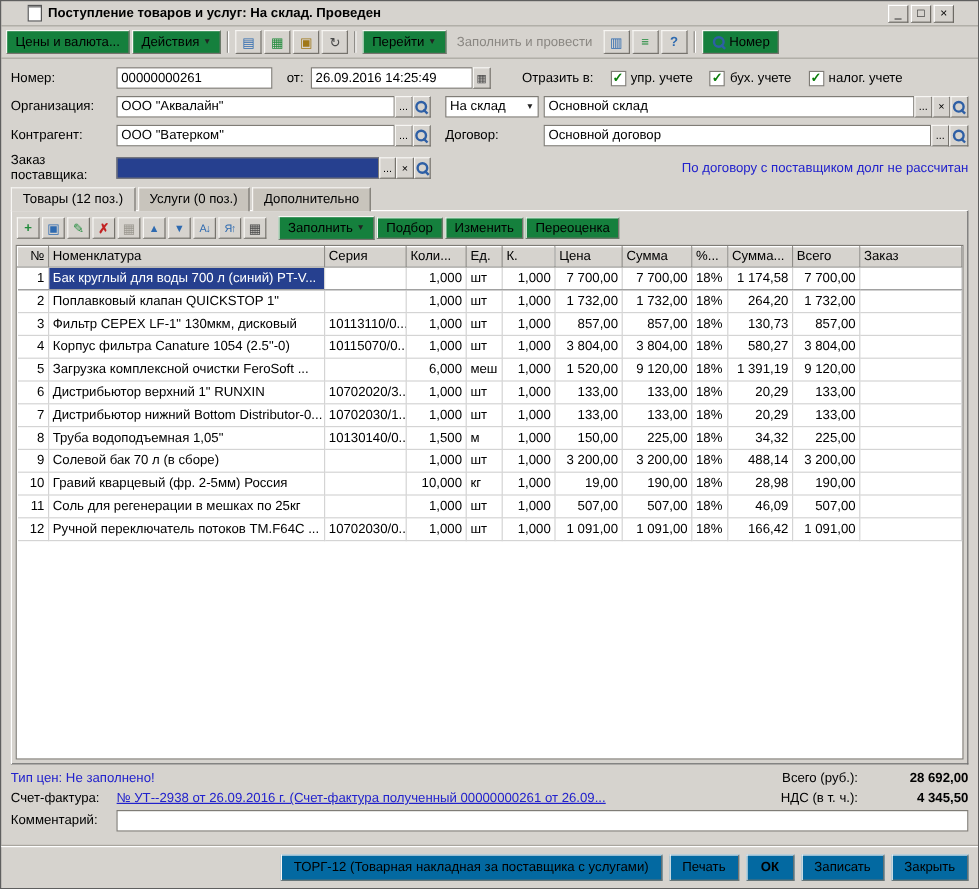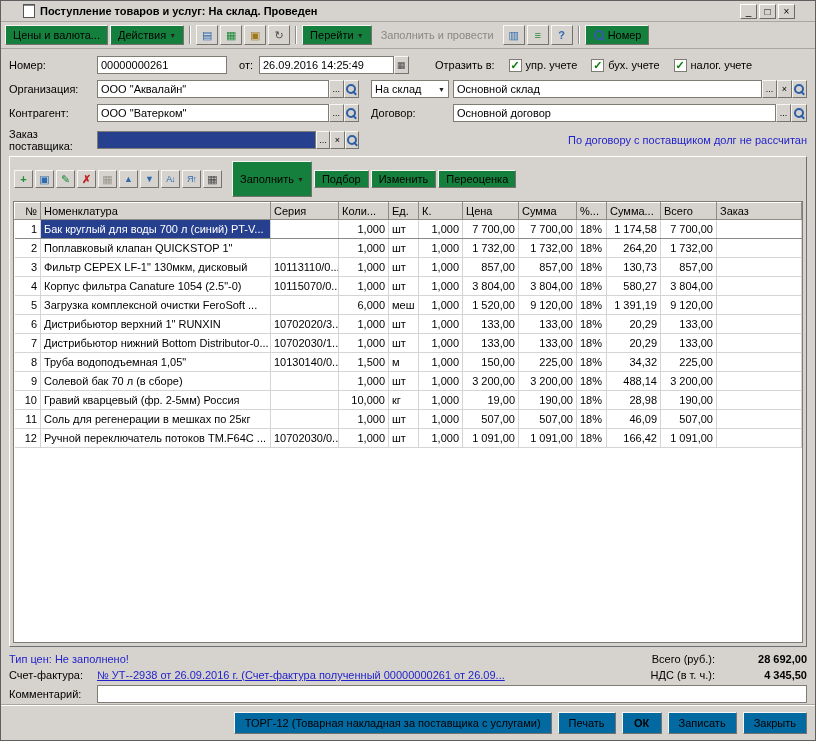--- a/index.html
+++ b/index.html
@@ -65,21 +65,21 @@
   thead th { background:#d6d3ce; border:1px solid; border-color:#fff #8f8d88 #8f8d88 #fff; font-weight:normal;
              text-align:left; padding:2px 3px; height:17px; white-space:nowrap; overflow:hidden; }
   tbody td { border-right:1px solid #d4d4d4; border-bottom:1px solid #d4d4d4; padding:2px 3px; height:19px;
              white-space:nowrap; overflow:hidden; }
   .c-num { text-align:right; }
   .numcell { text-align:right; }
   .ctr { text-align:left; }
   tr.current td { border-top:1px solid #8a8a8a; border-bottom:1px solid #8a8a8a; }
   tr.current td.c-name { background:#26408f; color:#fff; }
   
-  .footer { padding:6px 8px 2px 8px; flex:0 0 auto; }
+  .footer { padding:6px 8px 12px 8px; flex:0 0 auto; }
   .statusrow { display:flex; align-items:center; margin-bottom:4px; }
   .tot-lbl { margin-left:auto; }
   .tot-val { width:92px; text-align:right; font-weight:bold; }
   .commentrow { display:flex; align-items:center; margin-top:2px; }
   
   .bottombar { display:flex; align-items:center; justify-content:flex-end; gap:6px; padding:6px 8px; flex:0 0 auto;
                border-top:1px solid #fff; box-shadow:0 -1px 0 #a9a69f; }
   .btn { background:#0369a1; border:1px solid; border-color:#f7f6f3 #76736d #76736d #f7f6f3; padding:4px 10px;
          font:inherit; height:22px; cursor:default; }
   .btn-ok { font-weight:bold; min-width:40px; }
@@ -218,20 +218,25 @@
         <button class="mini">...</button>
         <button class="mini">×</button>
         <button class="mini">
             <span class="mag"></span>
           </button>
       </span>
       <span class="link" style="margin-left:auto">По договору с поставщиком долг не рассчитан</span>
     </div>
   </div>
 
+  <div class="tabs">
+    <span class="tab active">Товары (12 поз.)</span>
+    <span class="tab">Услуги (0 поз.)</span>
+    <span class="tab">Дополнительно</span>
+  </div>
 
   <div class="panel">
     <div class="g-toolbar">
       <button class="g-btn">
           <span class="ico-green" style="font-weight:bold">+</span>
         </button>
       <button class="g-btn">
           <span class="ico-blue">▣</span>
         </button>
       <button class="g-btn">
@@ -252,21 +257,21 @@
       <button class="g-btn">
           <span class="ico-sort">А↓</span>
         </button>
       <button class="g-btn">
           <span class="ico-sort">Я↑</span>
         </button>
       <button class="g-btn">
           <span class="ico-dark">▦</span>
         </button>
       <span style="width:6px"></span>
-      <button class="tb-btn" style="height:36px;padding:1px 7px">
+      <button class="tb-btn" style="height:20px;padding:1px 7px">
         <span>Заполнить</span>
         <span class="dd">▼</span>
       </button>
       <button class="tb-btn" style="height:18px;padding:1px 7px">
           <span>Подбор</span>
         </button>
       <button class="tb-btn" style="height:18px;padding:1px 7px">
           <span>Изменить</span>
         </button>
       <button class="tb-btn" style="height:18px;padding:1px 7px">

